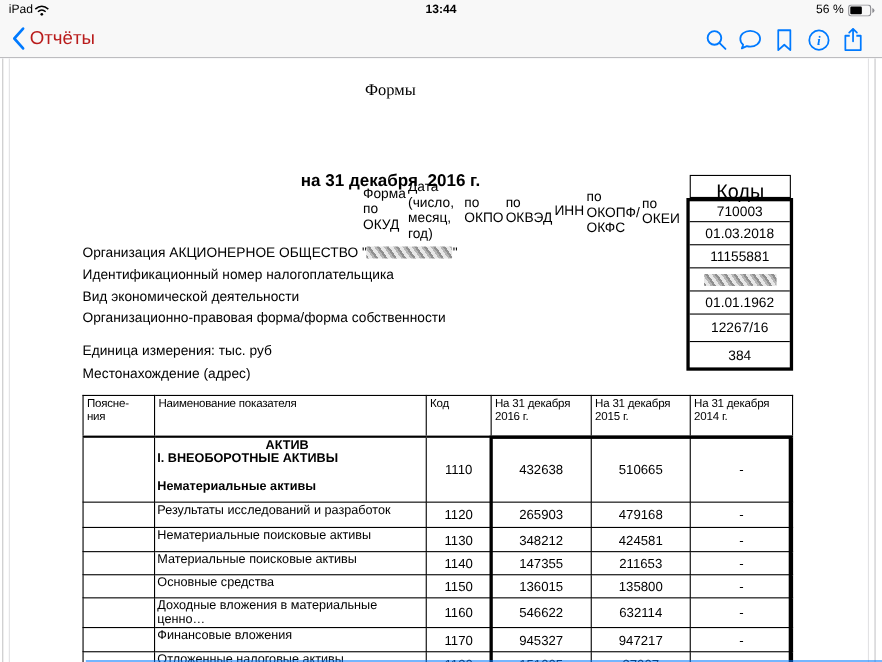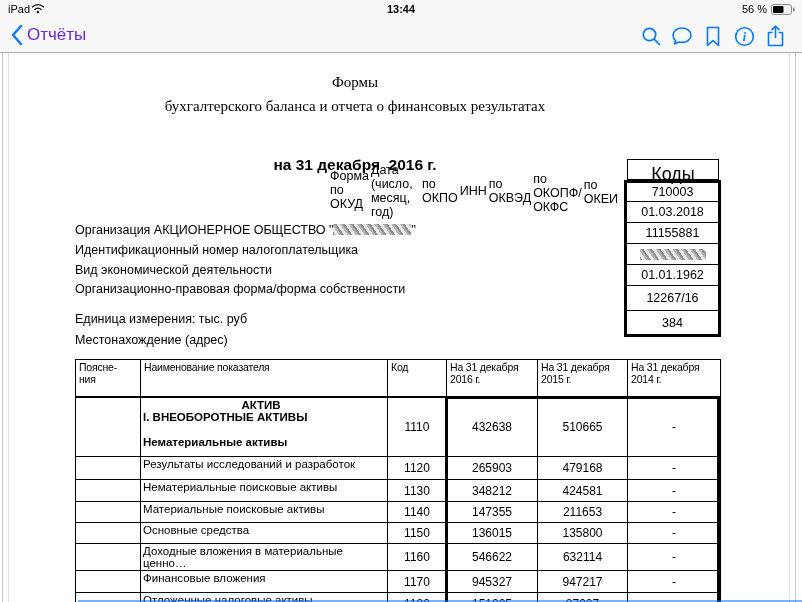--- a/index.html
+++ b/index.html
@@ -3,29 +3,29 @@
 <meta charset="utf-8">
 <style>
   * { margin:0; padding:0; box-sizing:border-box; }
   html,body { width:802px; height:602px; overflow:hidden; background:#fff;
               font-family:"Liberation Sans", sans-serif; color:#000; }
   #screen { position:relative; width:802px; height:602px; overflow:hidden; background:#fff; }
 
   
   .status-bar { position:absolute; left:0; top:0; width:802px; height:20px;
                 background:#f8f8f8; font-size:11px; color:#000; }
-  .sb-left  { position:absolute; left:8px; top:3px; display:flex; gap:1px; }
+  .sb-left  { position:absolute; left:8px; top:3px; display:flex; align-items:center; gap:1px; }
   .sb-time  { position:absolute; left:0; right:0; top:3px; text-align:center; font-weight:700; font-size:11px; }
   .sb-right { position:absolute; right:6px; top:3px; display:flex; align-items:center; gap:4px; }
 
   
   .nav-bar { position:absolute; left:0; top:20px; width:802px; height:33px;
              background:#f8f8f8; border-bottom:1px solid #aeaeb2; }
   .back-btn { position:absolute; left:10px; top:4px; display:flex; align-items:center; gap:4px;
-              color:#6d28d9; font-size:17px; cursor:pointer; }
+              color:#b91c1c; font-size:17px; cursor:pointer; }
   .nav-icons { position:absolute; right:16px; top:5px; display:flex; align-items:center; gap:9px; }
   .nav-icons .nic { width:22px; height:22px; display:flex; align-items:center; justify-content:center; cursor:pointer; }
 
   
   .page { position:absolute; left:0; top:53px; width:802px; height:549px; background:#fff; overflow:hidden; }
   .edge { position:absolute; top:0; bottom:0; width:1px; }
   .e1 { left:2px;  background:#c6c6c8; }
   .e2 { left:8px;  background:#e2e2e4; }
   .e3 { left:789px; background:#e2e2e4; }
   .e4 { left:795px; background:#c6c6c8; }
@@ -152,31 +152,30 @@
 
   <div class="page">
     <div class="edge e1"></div>
     <div class="edge e2"></div>
     <div class="edge e3"></div>
     <div class="edge e4"></div>
 
     <div class="doc">
 
       <div class="abs h-center serif" style="top:21px;">Формы</div>
-      <div class="abs h-center serif" style="top:45px;">бухгалтерского баланса и отчета о финансовых результатах</div>
       <div class="abs h-center btitle prex" style="top:103px;">на 31 декабря  2016 г.</div>
 
       <div class="abs codes-hdr">Коды</div>
 
       <div class="abs codes-labels">
         <div class="crow" style="height:19px;">Форма по ОКУД</div>
         <div class="crow" style="height:21px;">Дата (число, месяц, год)</div>
         <div class="crow" style="height:21px;">по ОКПО</div>
+        <div class="crow" style="height:21px;">по ОКВЭД</div>
         <div class="crow" style="height:21px;">ИНН</div>
-        <div class="crow" style="height:21px;">по ОКВЭД</div>
         <div class="crow" style="height:25px;">по ОКОПФ/ОКФС</div>
         <div class="crow" style="height:23px;">по ОКЕИ</div>
       </div>
 
       <div class="abs codes-box">
         <div class="crow" style="height:19px;">710003</div>
         <div class="crow" style="height:21px;">01.03.2018</div>
         <div class="crow" style="height:21px;">11155881</div>
         <div class="crow" style="height:21px;">
             <span class="redact" style="width:66px;"></span>

